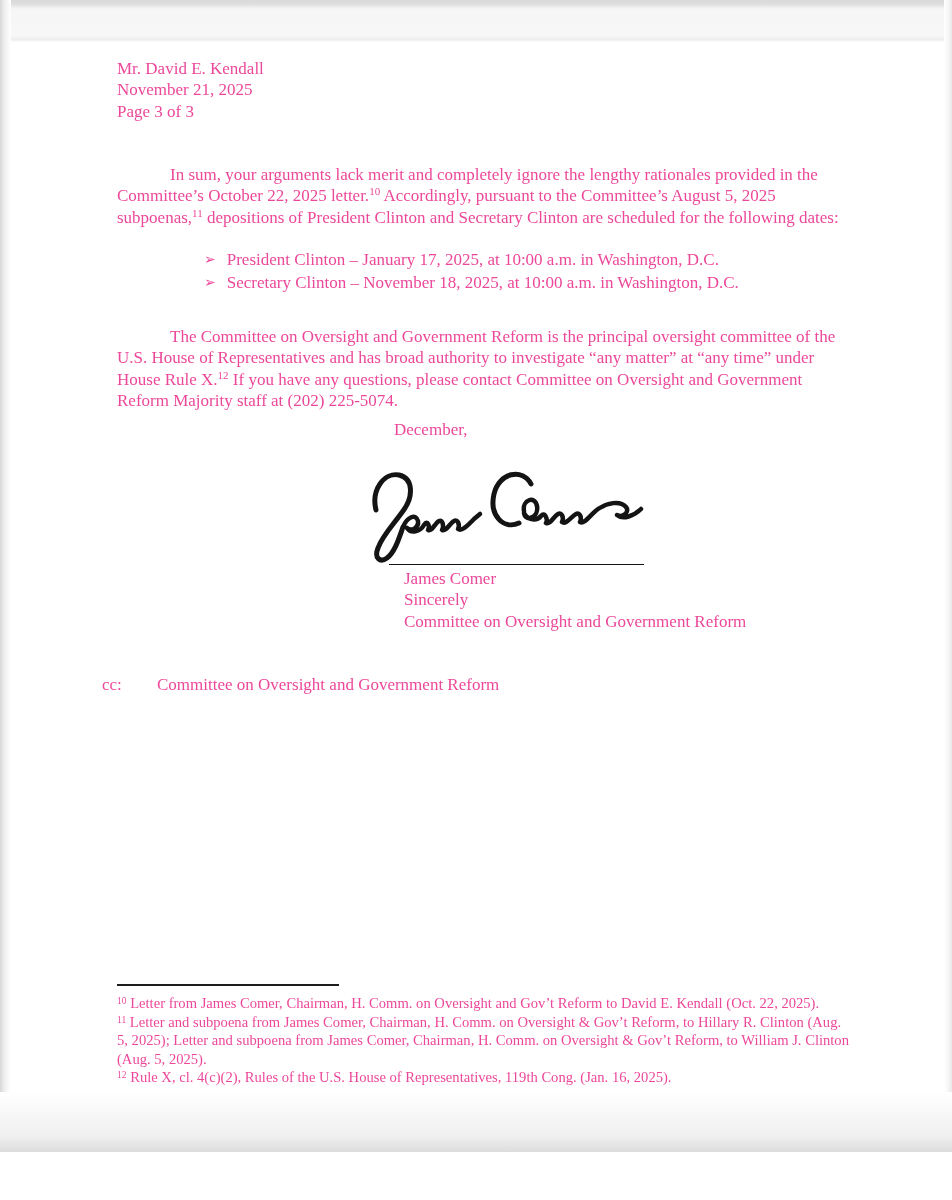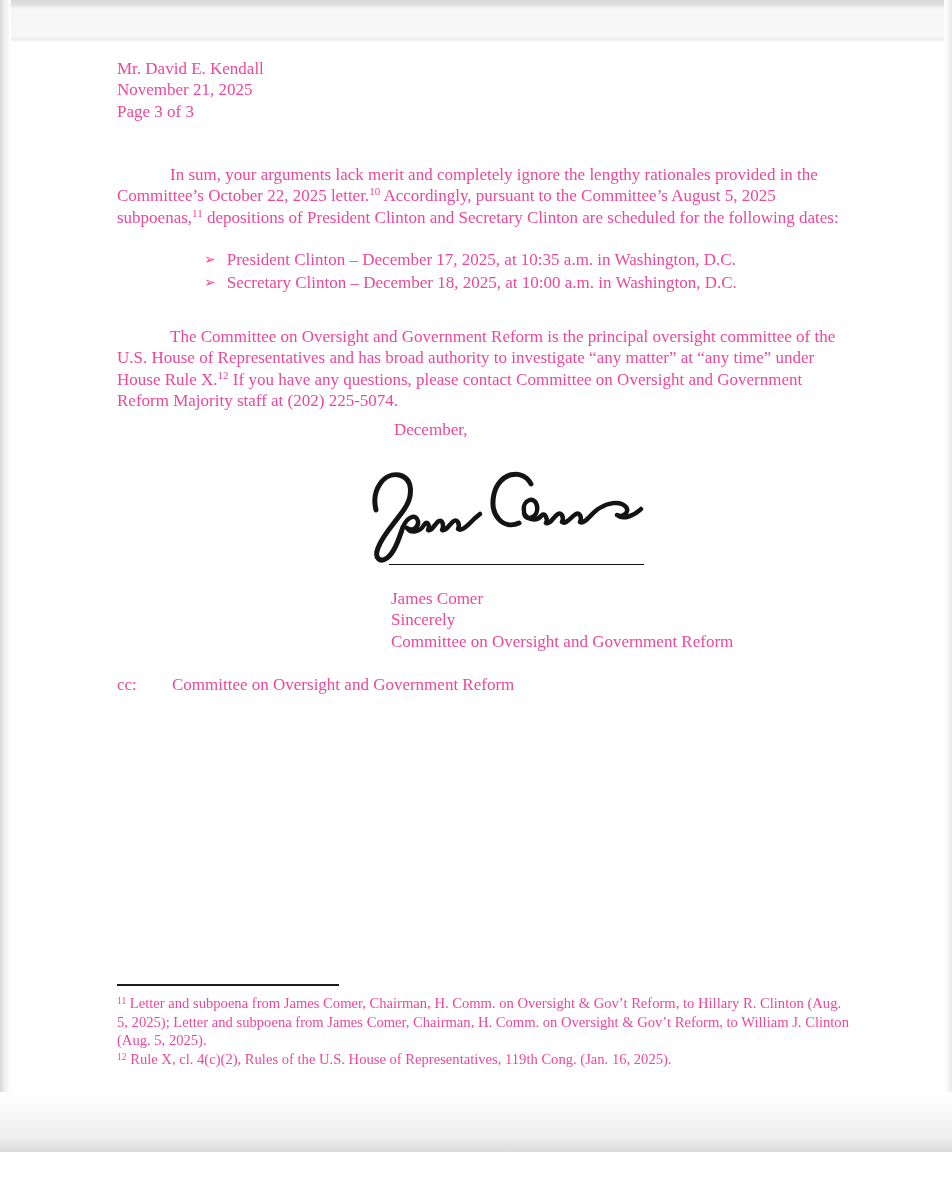--- a/index.html
+++ b/index.html
@@ -41,22 +41,22 @@
   .list-block { position: absolute; left: 204px; top: 249px; }
   .list-row { display: flex; align-items: baseline; line-height: 22px; }
   .list-arrow { font-size: 14px; margin-right: 11px; position: relative; top: -1px; }
   .sincerely { position: absolute; left: 394px; top: 419px; }
   sup.fn-ref { font-size: 11px; line-height: 0; vertical-align: baseline; position: relative; top: -6px; }
   .signature-svg { position: absolute; left: 368px; top: 466px; }
   .signature-line {
     position: absolute; left: 389px; top: 564px; width: 255px; height: 0;
     border-top: 1.8px solid #141414;
   }
-  .signer-block { position: absolute; left: 391px; top: 568px; margin-top: 20px; }
-  .cc-block { position: absolute; left: 117px; top: 674px; display: flex; align-items: flex-end; }
+  .signer-block { position: absolute; left: 404px; top: 568px; }
+  .cc-block { position: absolute; left: 102px; top: 674px; display: flex; align-items: flex-end; }
   .cc-label { width: 55px; }
   .footnote-sep {
     position: absolute; left: 117px; top: 984px; width: 222px; height: 2px;
     background: #1d1d1d;
   }
   .footnotes {
     position: absolute; left: 117px; top: 994px; width: 736px;
     font-size: 14.6px; line-height: 18.6px;
   }
   sup.fn-num { font-size: 9.5px; line-height: 0; vertical-align: baseline; position: relative; top: -4px; }
@@ -75,25 +75,25 @@
     <div>Mr. David E. Kendall</div>
     <div>November 21, 2025</div>
     <div>Page 3 of 3</div>
   </div>
 
   <div class="para para-1 txt"><span>In sum, your arguments lack merit and completely ignore the lengthy rationales provided in the Committee’s October 22, 2025 letter.</span><sup class="fn-ref">10</sup><span> Accordingly, pursuant to the Committee’s August 5, 2025 subpoenas,</span><sup class="fn-ref">11</sup><span> depositions of President Clinton and Secretary Clinton are scheduled for the following dates:</span></div>
 
   <div class="list-block txt">
     <div class="list-row">
       <span class="list-arrow">➢</span>
-      <span>President Clinton – December 17, 2025, at 10:35 a.m. in Washington, D.C.</span>
+      <span>President Clinton – January 17, 2025, at 10:00 a.m. in Washington, D.C.</span>
     </div>
     <div class="list-row">
       <span class="list-arrow">➢</span>
-      <span>Secretary Clinton – December 18, 2025, at 10:00 a.m. in Washington, D.C.</span>
+      <span>Secretary Clinton – November 18, 2025, at 10:00 a.m. in Washington, D.C.</span>
     </div>
   </div>
 
   <div class="para para-2 txt"><span>The Committee on Oversight and Government Reform is the principal oversight committee of the U.S. House of Representatives and has broad authority to investigate “any matter” at “any time” under House Rule X.</span><sup class="fn-ref">12</sup><span> If you have any questions, please contact Committee on Oversight and Government Reform Majority staff at (202) 225-5074.</span></div>
 
   <div class="sincerely txt">December,</div>
 
   <svg class="signature-svg" width="285" height="102" viewBox="0 0 285 102" fill="none" stroke="#141414" stroke-linecap="round" stroke-linejoin="round">
 
     <path stroke-width="5" d="M 8 44 C 3 24 16 6 31 9 C 45 12 46 30 35 45 C 25 59 14 70 10 82 C 6 92 12 97 19 92 C 27 86 31 72 35 61"></path>
@@ -114,17 +114,18 @@
   <div class="cc-block txt">
     <div class="cc-label">cc:</div>
     <div>
       <div>Committee on Oversight and Government Reform</div>
     </div>
   </div>
 
   <div class="footnote-sep"></div>
 
   <div class="footnotes">
+    <div><sup class="fn-num">10</sup><span> Letter from James Comer, Chairman, H. Comm. on Oversight and Gov’t Reform to David E. Kendall (Oct. 22, 2025).</span></div>
     <div><sup class="fn-num">11</sup><span> Letter and subpoena from James Comer, Chairman, H. Comm. on Oversight &amp; Gov’t Reform, to Hillary R. Clinton (Aug. 5, 2025); Letter and subpoena from James Comer, Chairman, H. Comm. on Oversight &amp; Gov’t Reform, to William J. Clinton (Aug. 5, 2025).</span></div>
     <div><sup class="fn-num">12</sup><span> Rule X, cl. 4(c)(2), Rules of the U.S. House of Representatives, 119th Cong. (Jan. 16, 2025).</span></div>
   </div>
 
 </div>
 
 </body></html>

